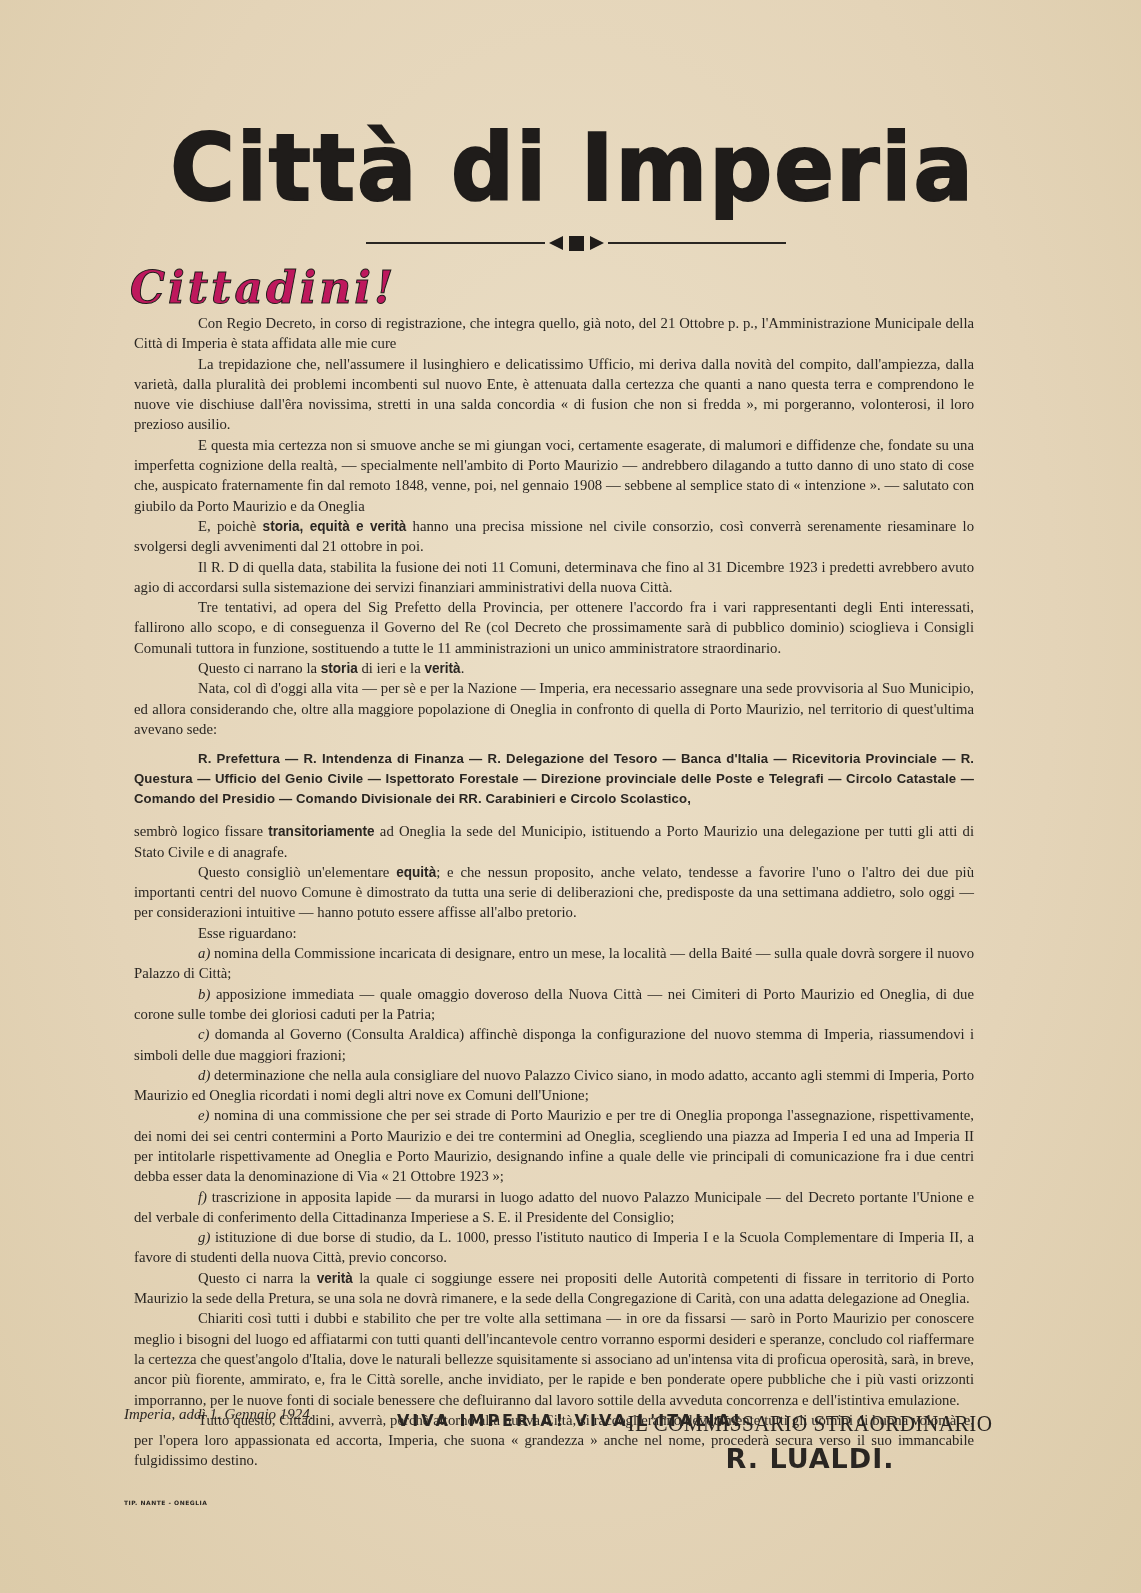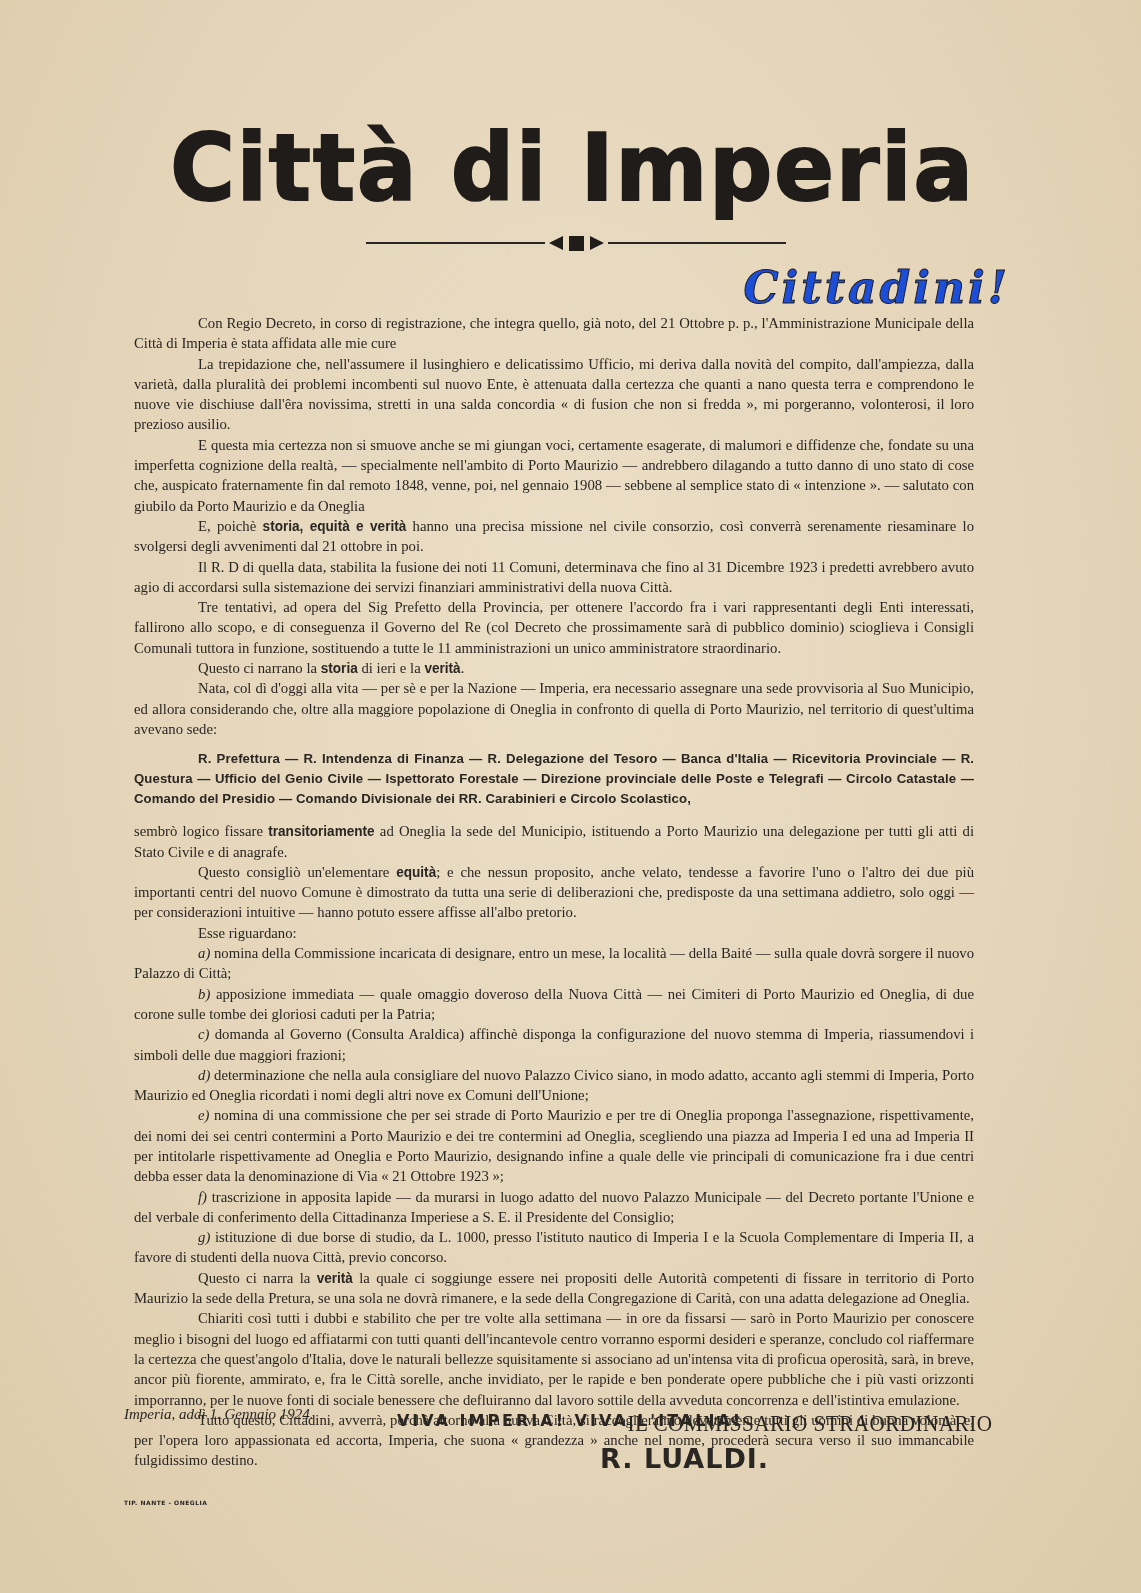--- a/index.html
+++ b/index.html
@@ -23,24 +23,24 @@
   .divider {
     position: absolute; left: 366px; top: 236px; width: 420px; height: 14px;
     display: flex; align-items: center;
   }
   .divider .line { flex: 1; height: 2px; background: #2a2622; }
   .divider .ornament { display: flex; align-items: center; gap: 6px; margin: 0 4px; }
   .tri-left { width: 0; height: 0; border-top: 7px solid transparent; border-bottom: 7px solid transparent; border-right: 14px solid #1f1c1a; }
   .tri-right { width: 0; height: 0; border-top: 7px solid transparent; border-bottom: 7px solid transparent; border-left: 14px solid #1f1c1a; }
   .sq { width: 15px; height: 15px; background: #1f1c1a; }
   .subtitle {
-    position: absolute; left: 130px; top: 262px; width: 880px; text-align: right;
+    position: absolute; left: 130px; top: 262px; width: 880px; text-align: left;
     font-family: "DejaVu Serif", "Liberation Serif", serif;
     font-style: italic; font-weight: 900; font-size: 44px; letter-spacing: 3px;
-    color: #1d4ed8; -webkit-text-stroke: 1px #1f1c1a;
+    color: #be185d; -webkit-text-stroke: 1px #1f1c1a;
   }
   .body-text {
     position: absolute; left: 134px; top: 313px; width: 866px;
     font-family: "Liberation Serif", "DejaVu Serif", serif;
     font-size: 15.2px; line-height: 20.3px; text-align: justify;
     transform: scaleX(0.97); transform-origin: left top;
   }
   .body-text p { margin: 0; text-indent: 66px; }
   .body-text p.noindent { text-indent: 0; }
   .body-text b.sans { font-family: "Liberation Sans", "DejaVu Sans", sans-serif; font-weight: bold; font-size: 14px; }
@@ -58,21 +58,21 @@
   .place-date {
     position: absolute; left: 124px; top: 1406px;
     font-family: "Liberation Serif", serif; font-style: italic; font-size: 15px;
   }
   .signature-role {
     position: absolute; left: 600px; top: 1411px; width: 420px; text-align: center;
     font-family: "Liberation Serif", "DejaVu Serif", serif; font-size: 23px; letter-spacing: 0.5px;
     transform: scaleX(0.92);
   }
   .signature-name {
-    position: absolute; left: 600px; top: 1443px; width: 420px; text-align: left;
+    position: absolute; left: 600px; top: 1443px; width: 420px; text-align: center;
     font-family: "DejaVu Sans", "Liberation Sans", sans-serif; font-weight: bold; font-size: 27px; letter-spacing: 1px;
   }
   .printer {
     position: absolute; left: 124px; top: 1499px;
     font-family: "DejaVu Sans", sans-serif; font-weight: bold; font-size: 6px; letter-spacing: 0.5px;
   }
 </style>
 </head>
 <body>
 

